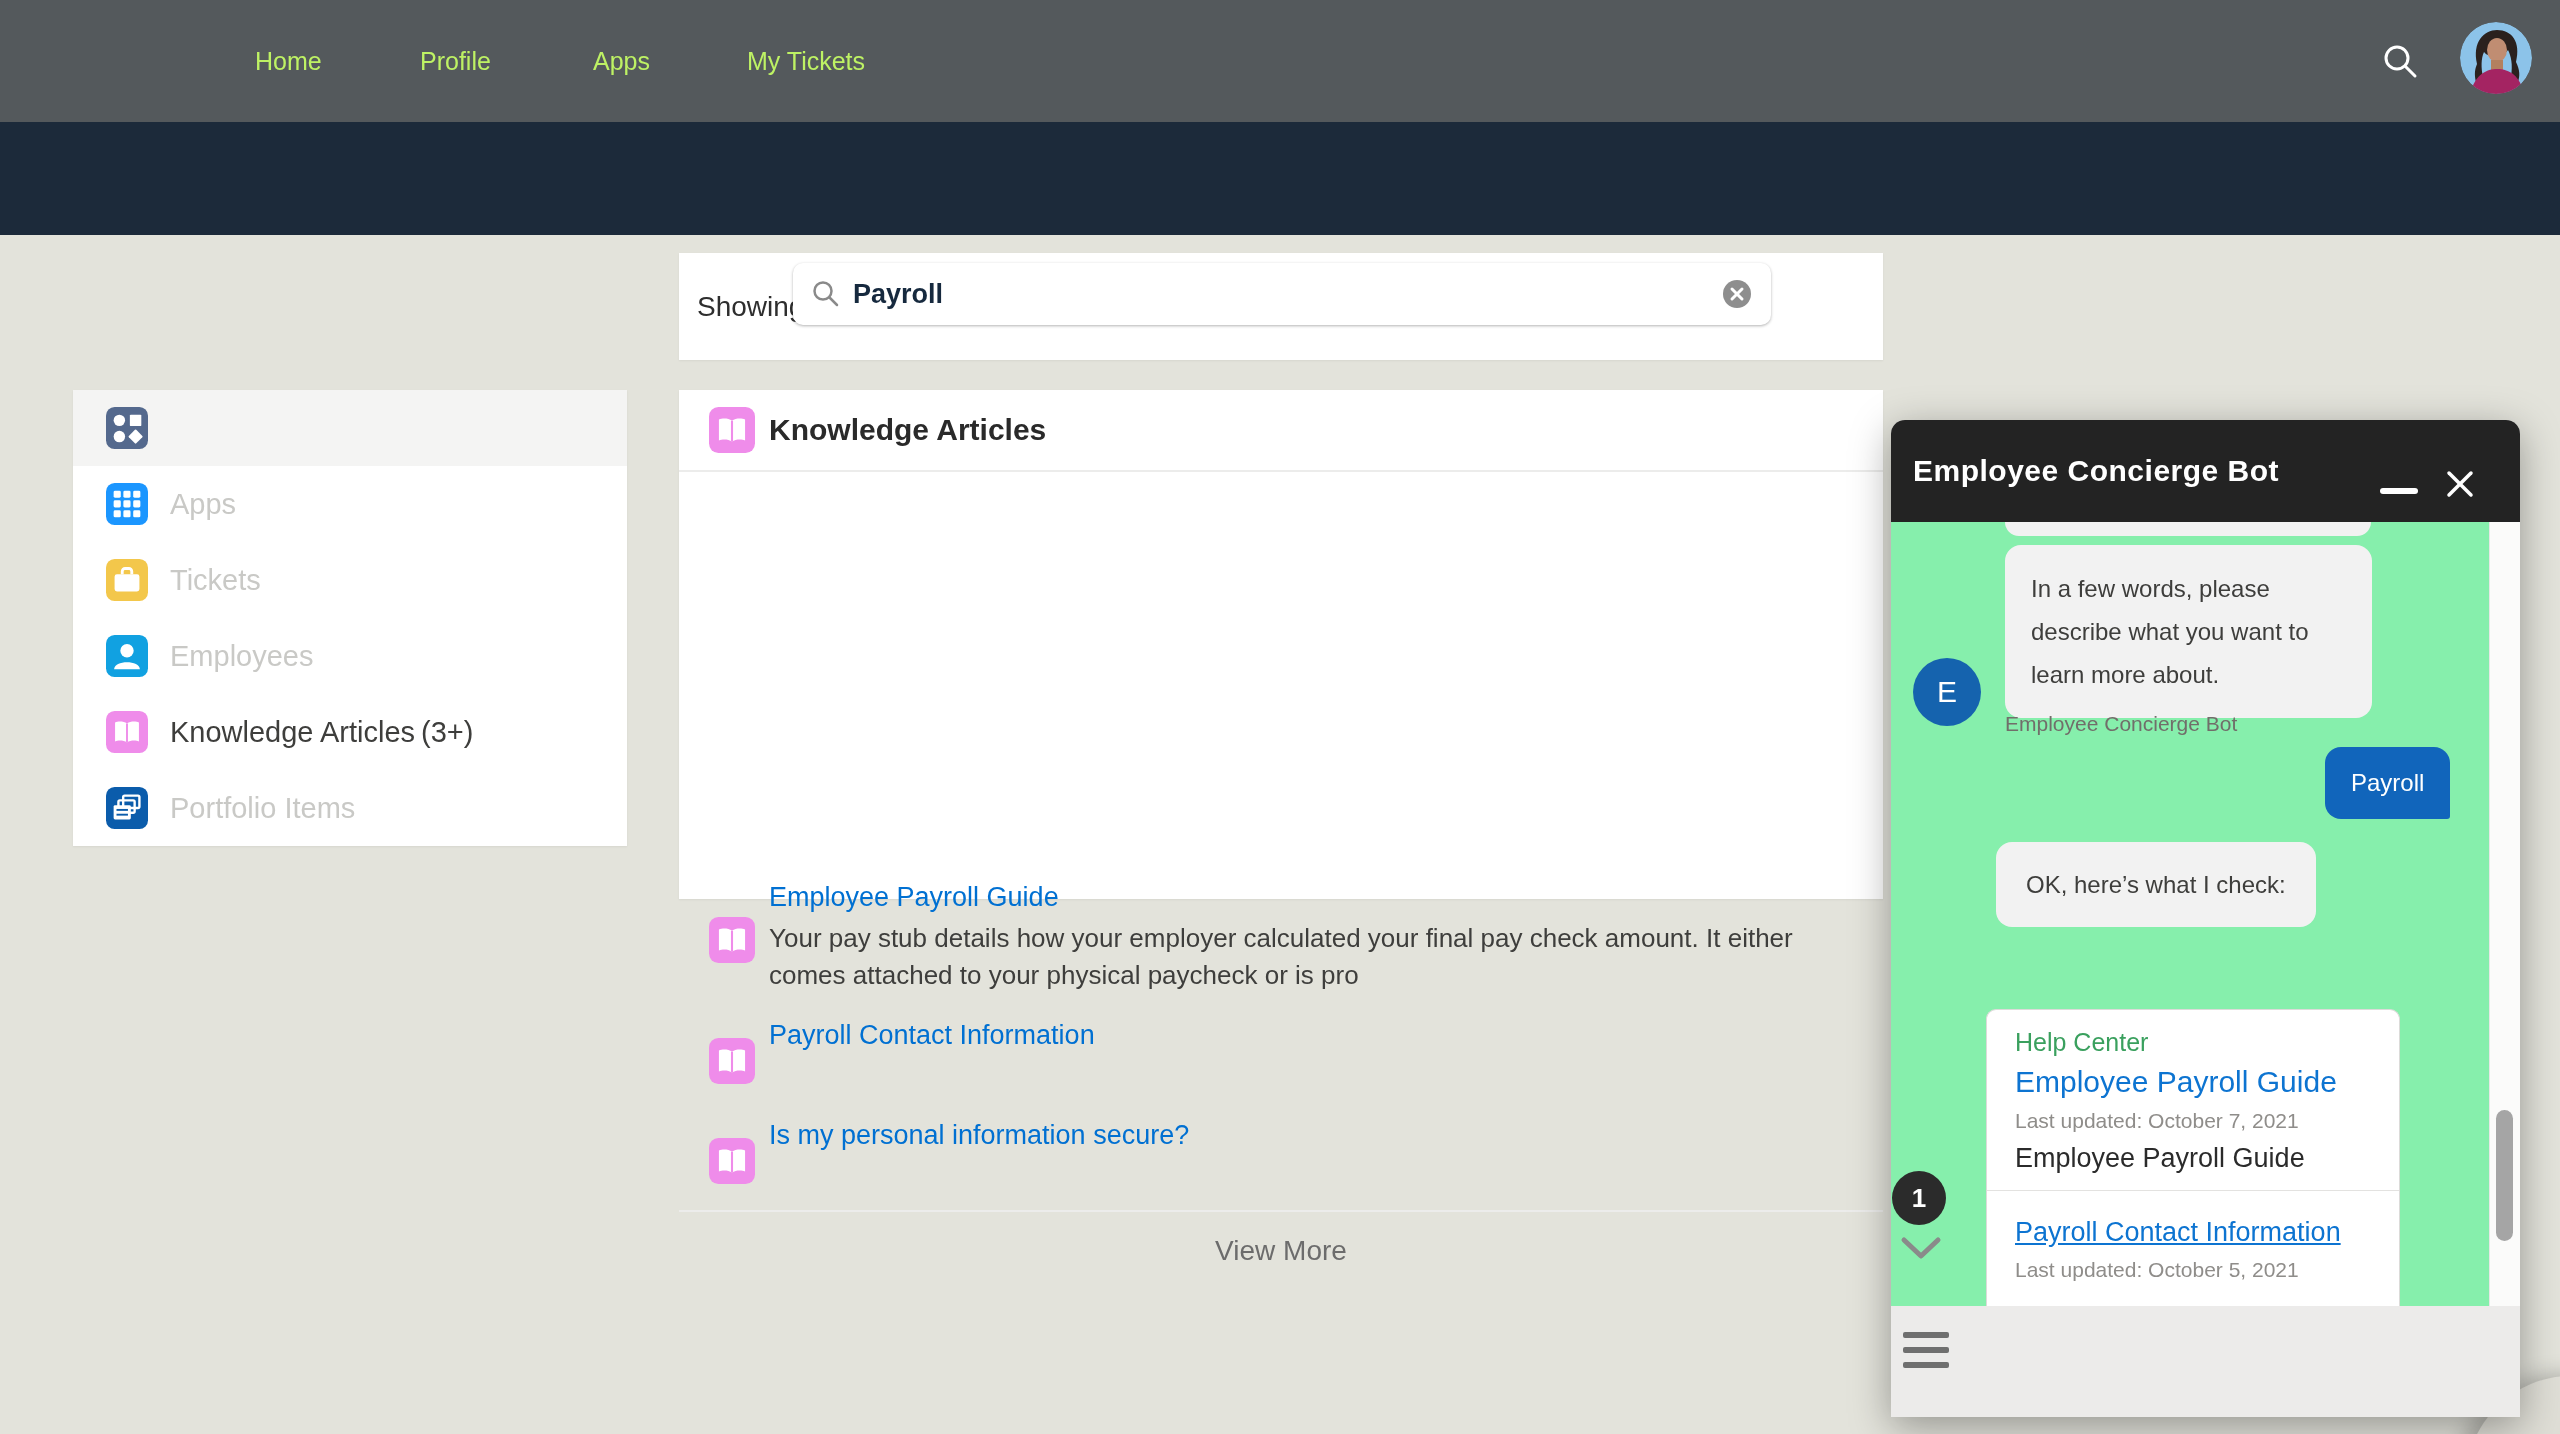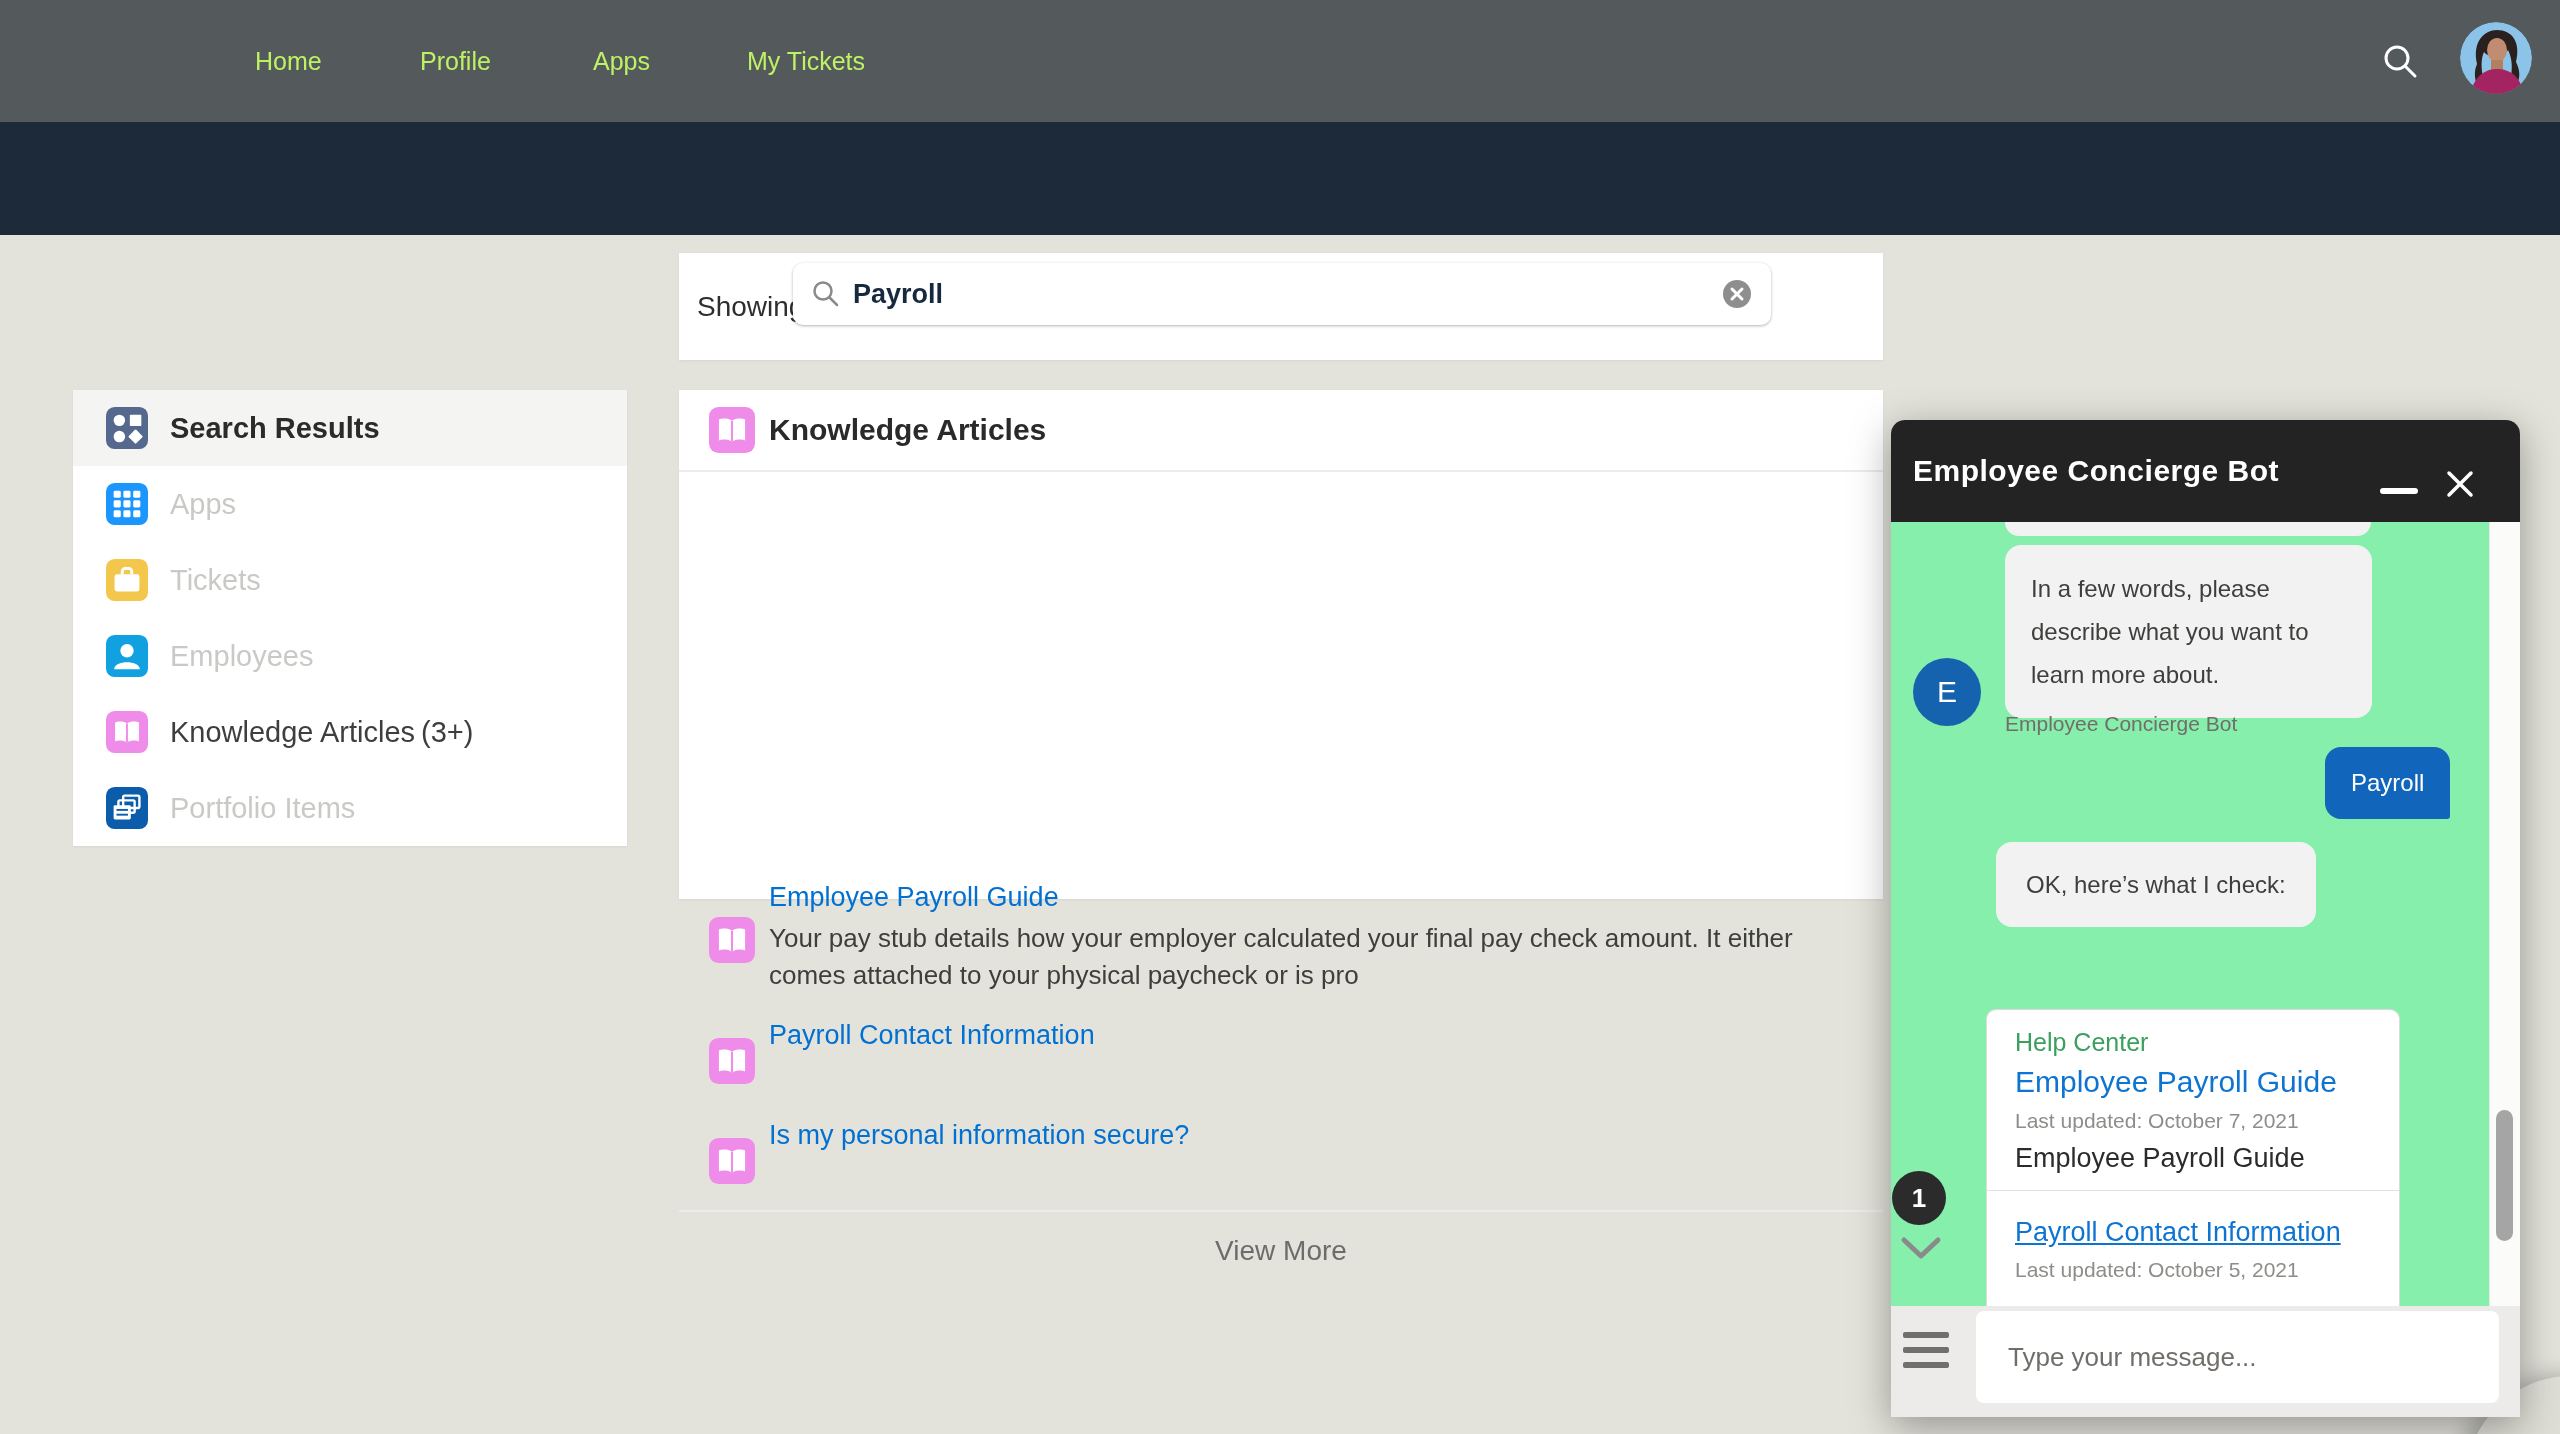--- a/index.html
+++ b/index.html
@@ -143,23 +143,20 @@
     <div class="srow sel" style="top:0">
       <div class="sicon">
         <svg viewBox="0 0 44 44">
             <rect width="44" height="44" rx="9" fill="#54698d"></rect>
             <circle cx="14" cy="14" r="6" fill="#fff"></circle>
             <rect x="25" y="8" width="12" height="12" rx="1" fill="#fff"></rect>
             <circle cx="14" cy="31" r="6" fill="#fff"></circle>
             <rect x="25.5" y="25.5" width="11" height="11" rx="1" transform="rotate(45 31 31)" fill="#fff"></rect>
           </svg>
       </div>
-      <div class="slabel">
-          <span>Search Results</span>
-        </div>
     </div>
 
     <div class="srow" style="top:76px">
       <div class="sicon">
         <svg viewBox="0 0 44 44">
             <rect width="44" height="44" rx="9" fill="#1b96ff"></rect>
             <g fill="#fff">
               <rect x="8" y="8" width="7.5" height="7.5" rx="1.5"></rect>
               <rect x="18.2" y="8" width="7.5" height="7.5" rx="1.5"></rect>
               <rect x="28.5" y="8" width="7.5" height="7.5" rx="1.5"></rect>
@@ -327,17 +324,16 @@
           <polyline points="4,6 21,22 38,6" fill="none" stroke="#8a8a8a" stroke-width="5" stroke-linecap="round" stroke-linejoin="round"></polyline>
         </svg>
     </div>
 
     <div class="cfooter">
       <div class="hamburger">
           <div></div>
           <div></div>
           <div></div>
         </div>
-      <input class="cinput" type="text" placeholder="Type your message..." style="">
     </div>
   </div>
 
 </div>
 
 </body></html>

